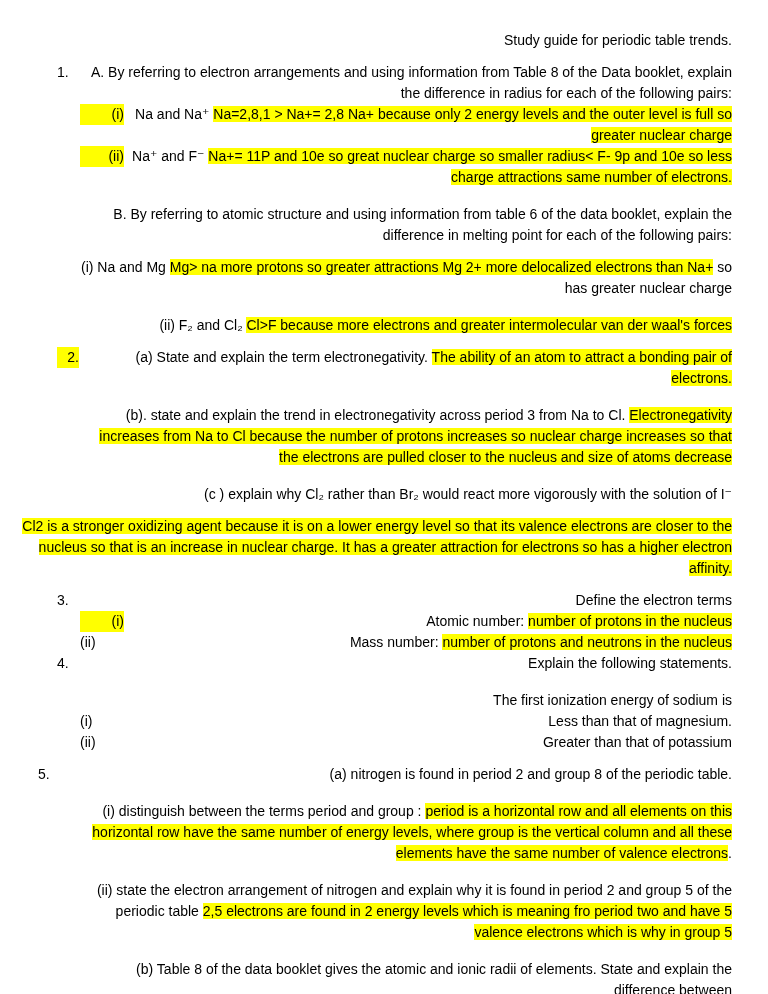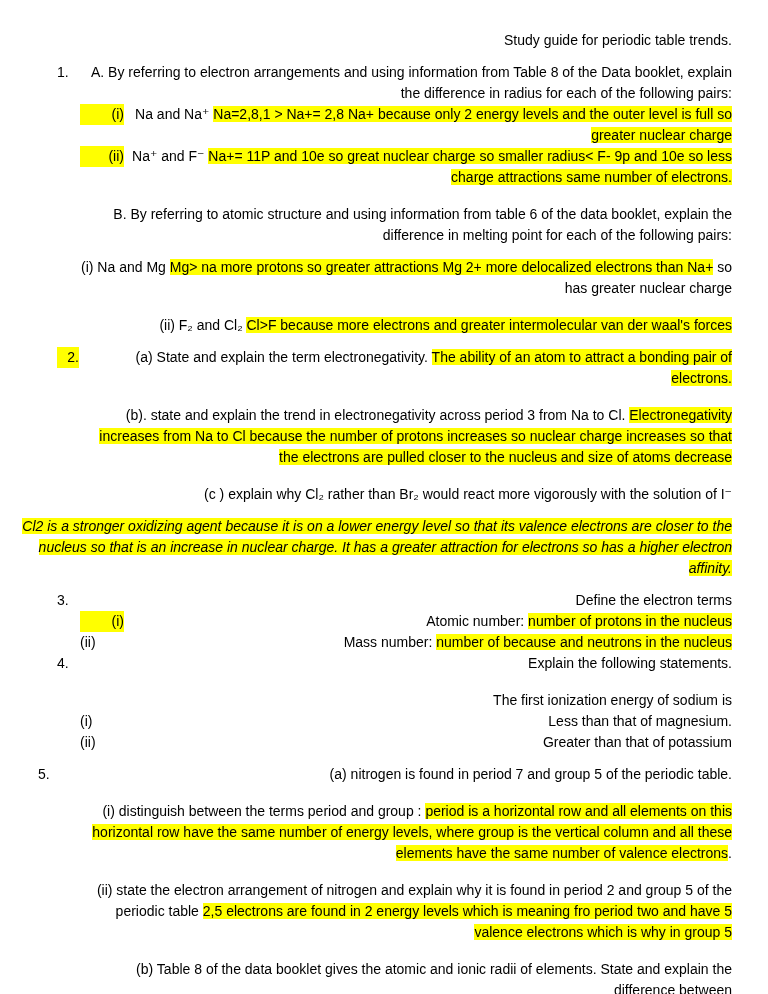--- a/index.html
+++ b/index.html
@@ -35,21 +35,21 @@
 
   
   .li2 { margin-left: 44px; padding-left: 44px; }
   .li2 > .marker { position: absolute; left: 0; top: 0; }
   .li2 > .marker.hl { width: 44px; }
 
   
   .hang { text-indent: 44px; }
 
   
-  .full { margin-left: -33px; font-style: italic; }
+  .full { margin-left: -33px; }
 
   
   .li5 { padding-left: 22px; }
   .li5 > .marker { position: absolute; left: 2px; top: 0; }
 
   .hl { background-color: #ffff00; }
 </style>
 </head>
 <body>
 
@@ -60,23 +60,23 @@
     <div class="block li2 sp"><span class="marker hl">(ii)</span><span class="plain">Na⁺ and F⁻ </span><span class="hl">Na+= 11P and 10e so great nuclear charge so smaller radius&lt; F- 9p and 10e so less charge attractions same number of electrons.</span></div>
     <div class="block c1 sp"><span class="plain">B. By referring to atomic structure and using information from table 6 of the data booklet, explain the difference in melting point for each of the following pairs:</span></div>
     <div class="block hang sp"><span class="plain">(i) Na and Mg  </span><span class="hl">Mg&gt; na more protons so greater attractions Mg 2+ more delocalized electrons than Na+</span><span class="plain"> so has greater nuclear charge</span></div>
     <div class="block c1 sp"><span class="plain">(ii) F₂ and Cl₂  </span><span class="hl">Cl&gt;F because more electrons and greater intermolecular van der waal's forces</span></div>
     <div class="block li"><span class="marker hl">2.</span><span class="plain">(a) State and explain the term electronegativity. </span><span class="hl">The ability of an atom to attract a bonding pair of electrons.</span></div>
     <div class="block c1 sp"><span class="plain">(b). state and explain the trend in electronegativity across period 3 from Na to Cl. </span><span class="hl">Electronegativity increases from Na to Cl because the number of protons increases so nuclear charge increases so that the electrons are pulled closer to the nucleus and size of atoms decrease</span></div>
     <div class="block c1 sp"><span class="plain">(c ) explain why Cl₂ rather than Br₂ would react more vigorously with the solution of I⁻</span></div>
     <div class="block full sp"><span class="hl">Cl2 is a stronger oxidizing agent because it is on a lower energy level so that its valence electrons are closer to the nucleus so that is an increase in nuclear charge. It has a greater attraction for electrons so has a higher electron affinity.</span></div>
     <div class="block li"><span class="marker">3.</span><span class="plain">Define the electron terms</span></div>
     <div class="block li2"><span class="marker hl">(i)</span><span class="plain">Atomic number: </span><span class="hl">number of protons in the nucleus</span></div>
-    <div class="block li2"><span class="marker">(ii)</span><span class="plain">Mass number: </span><span class="hl">number of because and neutrons in the nucleus</span></div>
+    <div class="block li2"><span class="marker">(ii)</span><span class="plain">Mass number: </span><span class="hl">number of protons and neutrons in the nucleus</span></div>
     <div class="block li"><span class="marker">4.</span><span class="plain">Explain the following statements.</span></div>
     <div class="block c1"><span class="plain">The first ionization energy of sodium is</span></div>
     <div class="block li2"><span class="marker">(i)</span><span class="plain">Less than that of magnesium.</span></div>
     <div class="block li2 sp"><span class="marker">(ii)</span><span class="plain">Greater than that of potassium</span></div>
-    <div class="block li5 sp"><span class="marker">5.</span><span class="plain">(a) nitrogen is found in period 7 and group 5 of the periodic table.</span></div>
+    <div class="block li5 sp"><span class="marker">5.</span><span class="plain">(a) nitrogen is found in period 2 and group 8 of the periodic table.</span></div>
     <div class="block c1 sp"><span class="plain">(i) distinguish between the terms period and group : </span><span class="hl">period is a horizontal row and all elements on this horizontal row have the same number of energy levels, where group is the vertical column and all these elements have the same number of valence electrons</span><span class="plain">.</span></div>
     <div class="block c1 sp"><span class="plain">(ii) state the electron arrangement of nitrogen and explain why it is found in period 2 and group 5 of the periodic table  </span><span class="hl">2,5 electrons are found in 2 energy levels which is meaning fro period two and have 5 valence electrons which is why in group 5</span></div>
     <div class="block c1 sp"><span class="plain">(b) Table 8 of the data booklet gives the atomic and ionic radii of elements.  State and explain the difference between</span></div>
     <div class="block c1"><span class="plain">(i) the atomic radius of nitrogen and oxygen  </span><span class="hl">atomic radius of nitrogen &gt; oxygen because oxygen has a greater nuclear charge so has greater attraction for the outer electrons</span></div>
   </div>
 
 </body></html>

